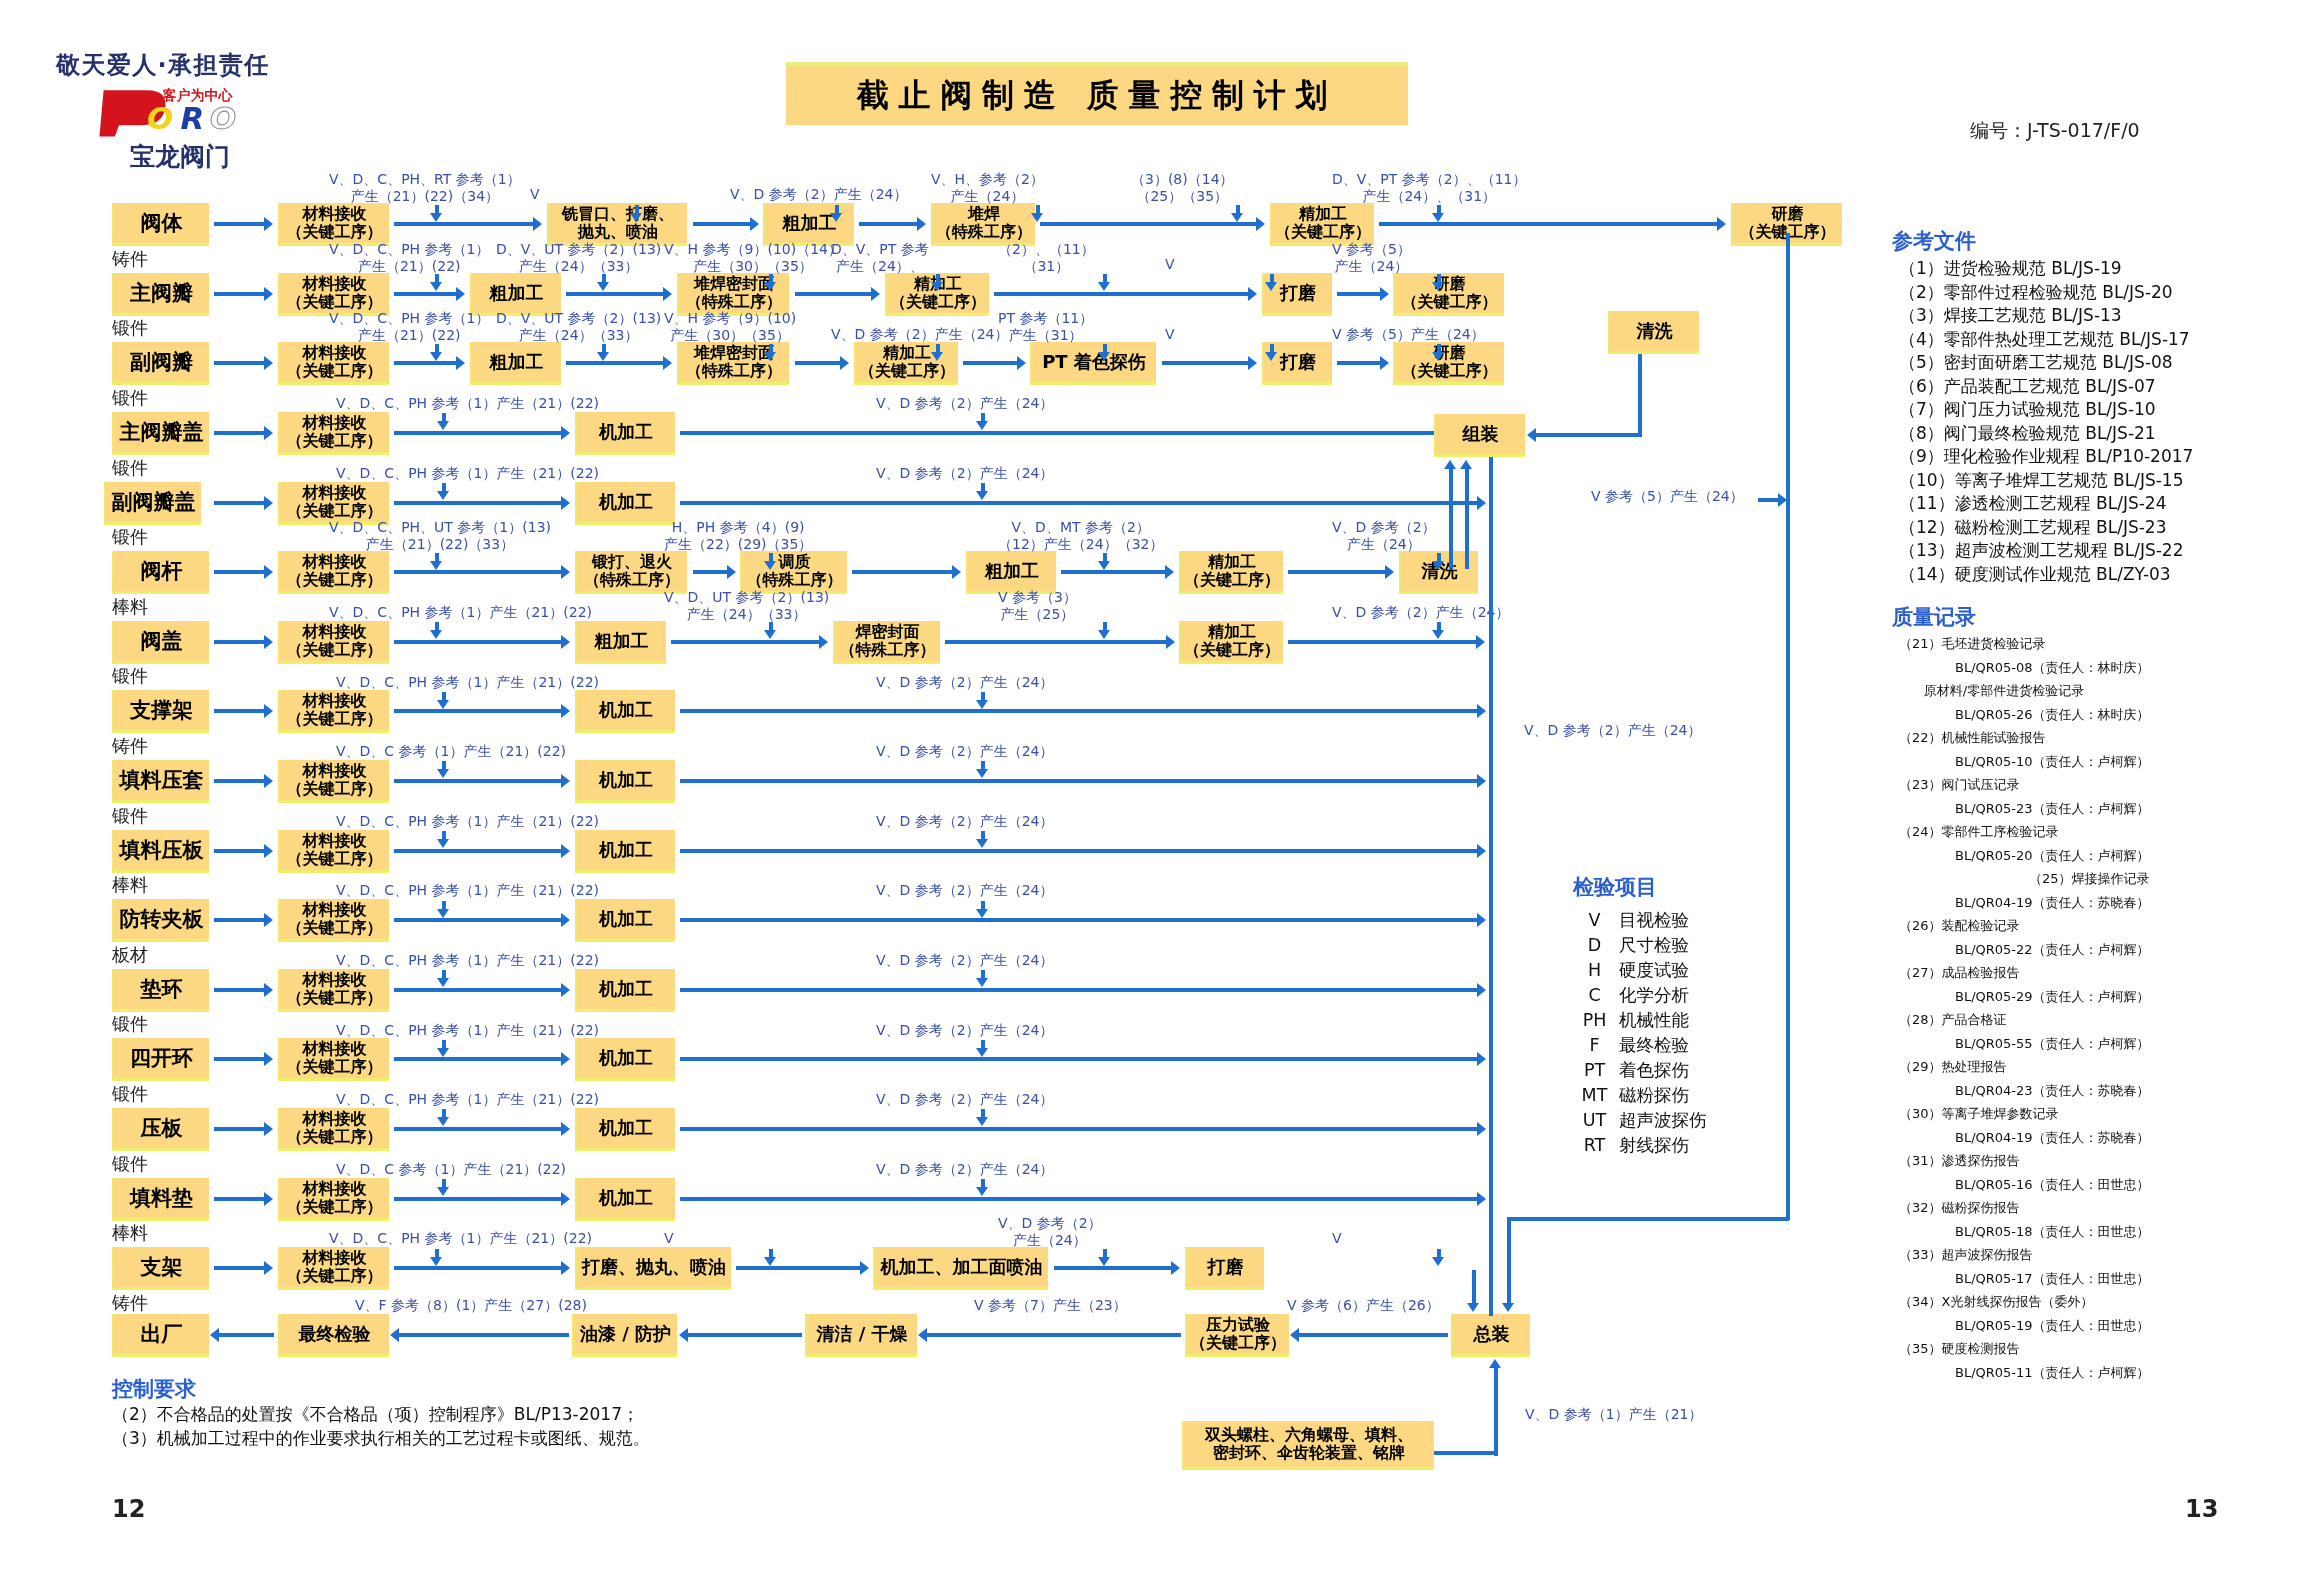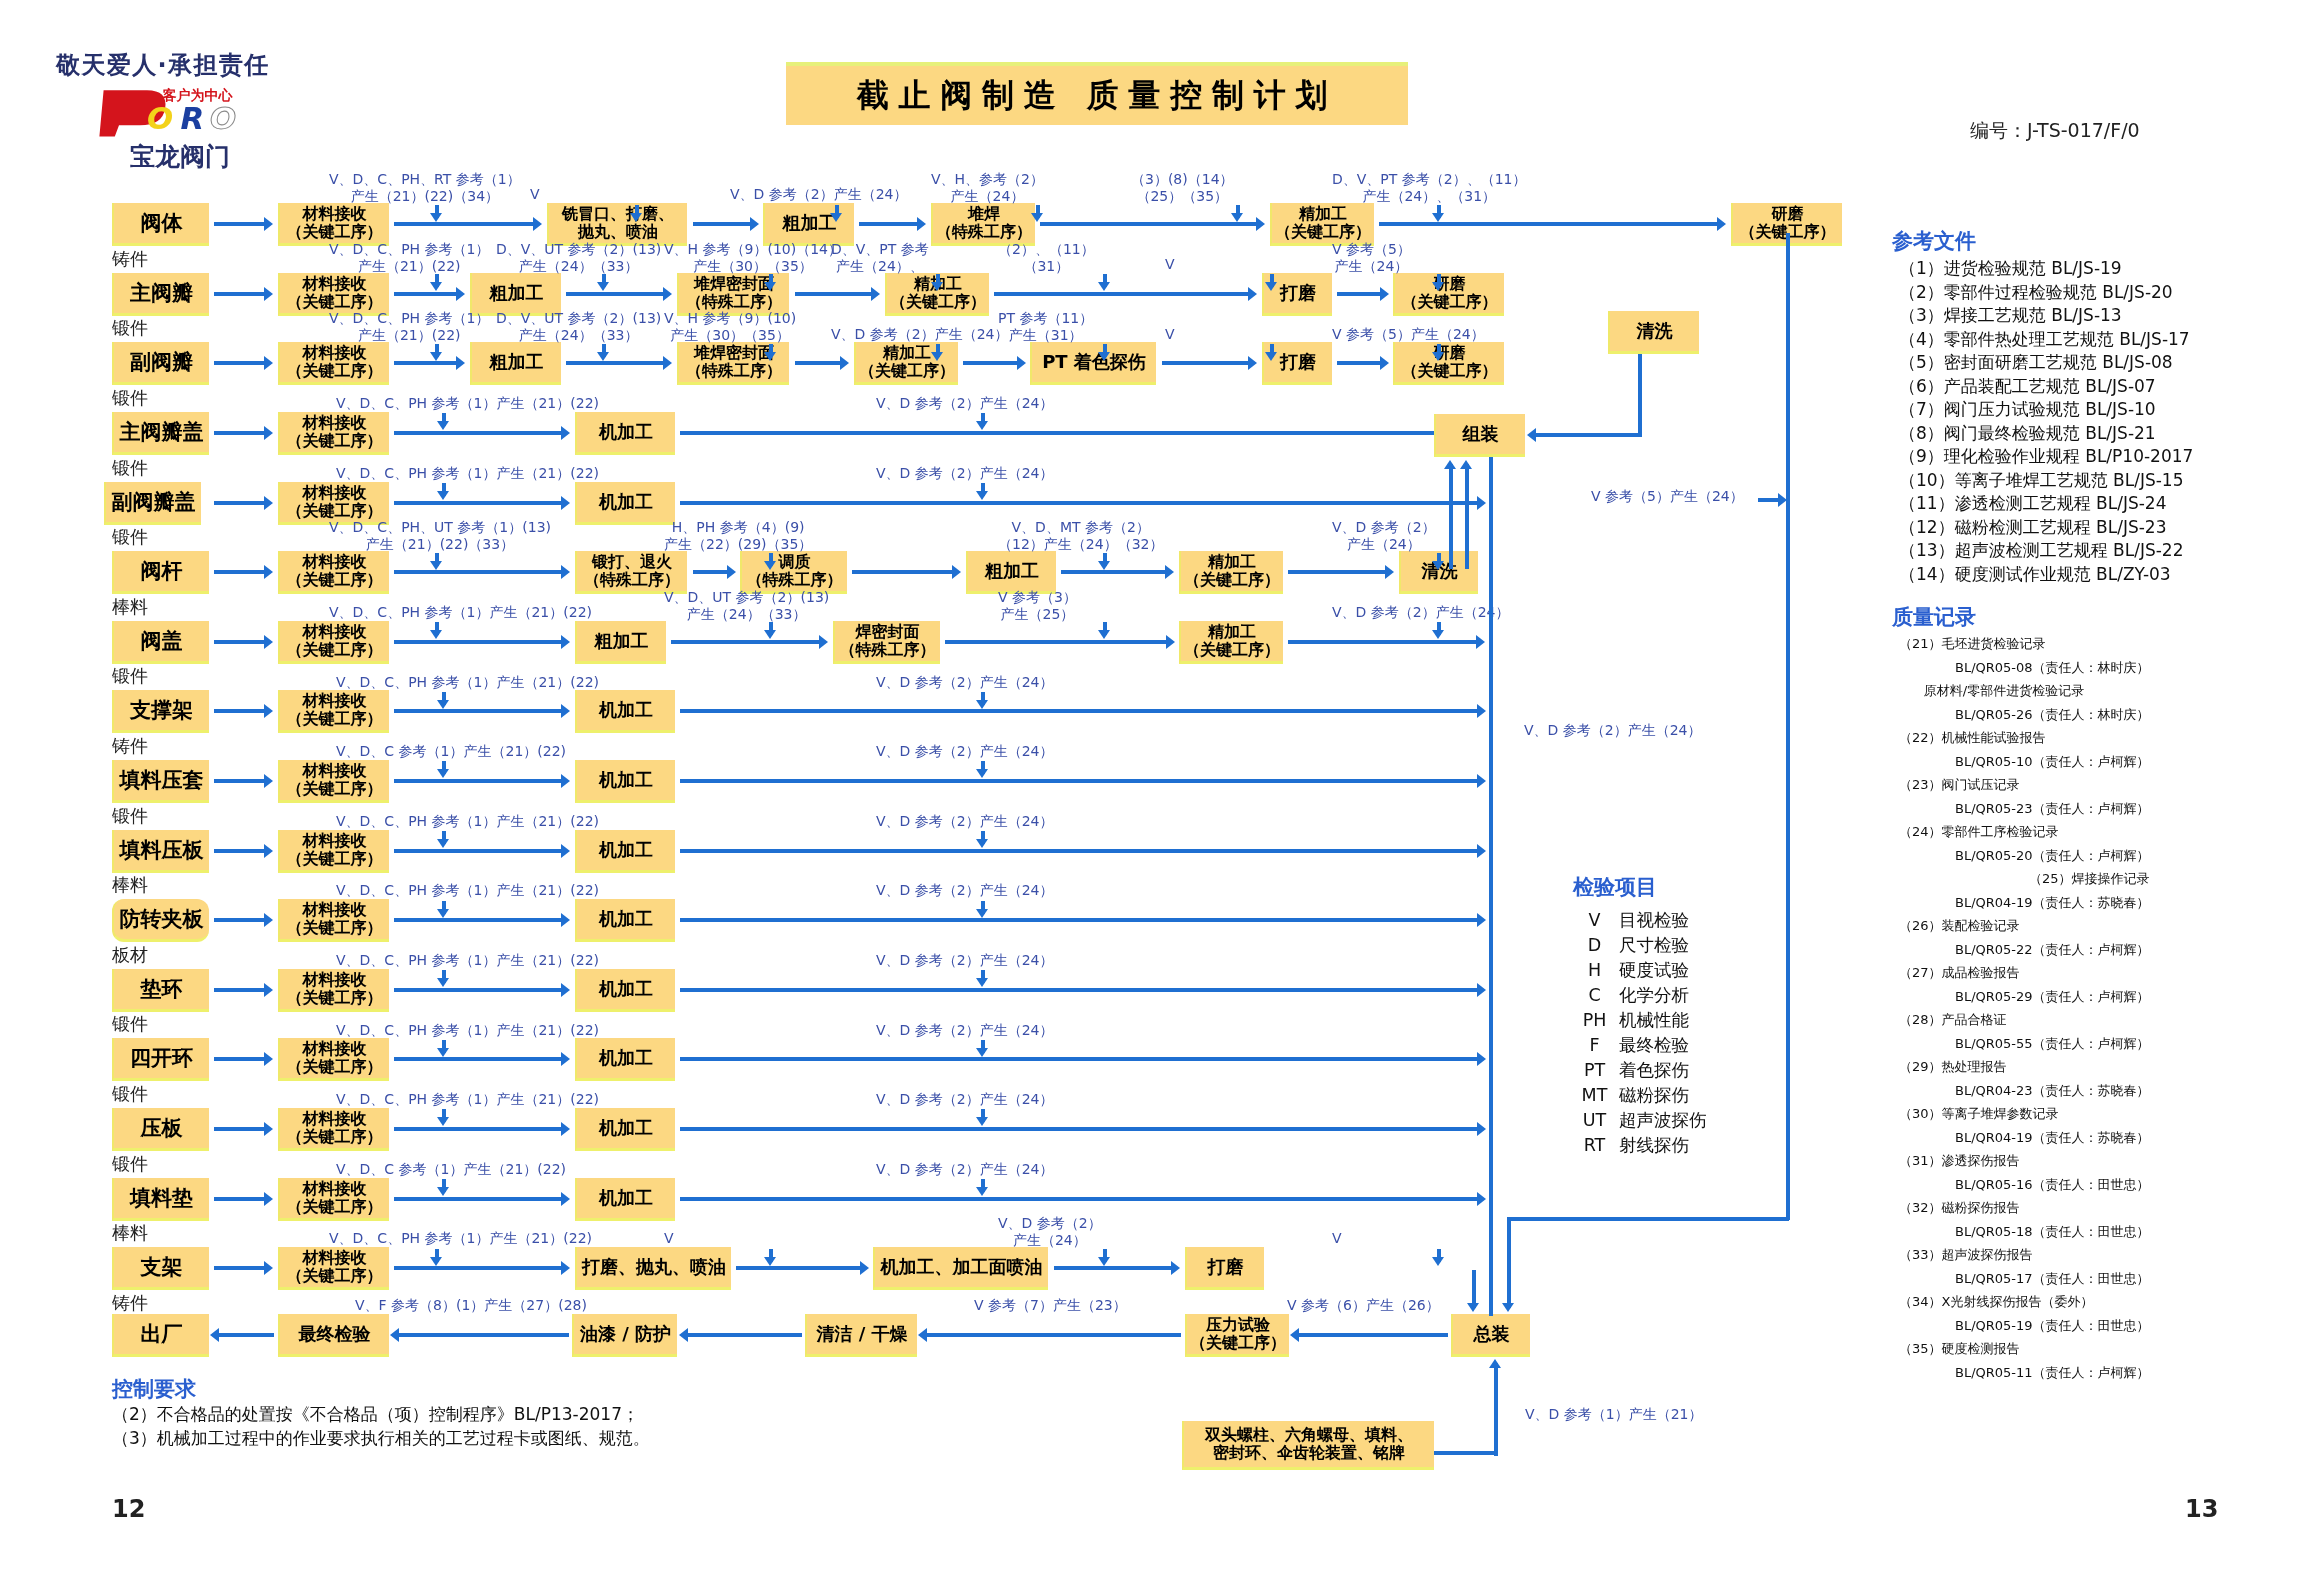--- a/index.html
+++ b/index.html
@@ -266,21 +266,21 @@
     <div class="hl arr-r" style="left: 214px; top: 849px; width: 55px;"></div>
     <div class="node" style="left: 278px; top: 830px; width: 111px; height: 43px; font-size: 16px;">材料接收
 （关键工序）</div>
     <div class="hl arr-r" style="left: 394px; top: 849px; width: 172px;"></div>
     <div class="node" style="left: 575px; top: 830px; width: 100px; height: 43px;">机加工</div>
     <div class="hl arr-r" style="left: 680px; top: 849px; width: 802px;"></div>
     <div class="lbl" style="left: 336px; top: 813px;">V、D、C、PH 参考（1）产生（21）(22)</div>
     <div class="vl arr-d" style="left: 442px; top: 831px; height: 12.6px;"></div>
     <div class="lbl" style="left: 876px; top: 813px;">V、D 参考（2）产生（24）</div>
     <div class="vl arr-d" style="left: 981px; top: 831px; height: 12.6px;"></div>
-    <div class="node part" style="left: 112px; top: 899px; border-radius: 12px;">防转夹板</div>
+    <div class="node part" style="left: 112px; top: 899px;">防转夹板</div>
     <div class="mat" style="left: 112px; top: 943px;">板材</div>
     <div class="hl arr-r" style="left: 214px; top: 918px; width: 55px;"></div>
     <div class="node" style="left: 278px; top: 899px; width: 111px; height: 43px; font-size: 16px;">材料接收
 （关键工序）</div>
     <div class="hl arr-r" style="left: 394px; top: 918px; width: 172px;"></div>
     <div class="node" style="left: 575px; top: 899px; width: 100px; height: 43px;">机加工</div>
     <div class="hl arr-r" style="left: 680px; top: 918px; width: 802px;"></div>
     <div class="lbl" style="left: 336px; top: 882px;">V、D、C、PH 参考（1）产生（21）(22)</div>
     <div class="vl arr-d" style="left: 442px; top: 901px; height: 12.6px;"></div>
     <div class="lbl" style="left: 876px; top: 882px;">V、D 参考（2）产生（24）</div>

